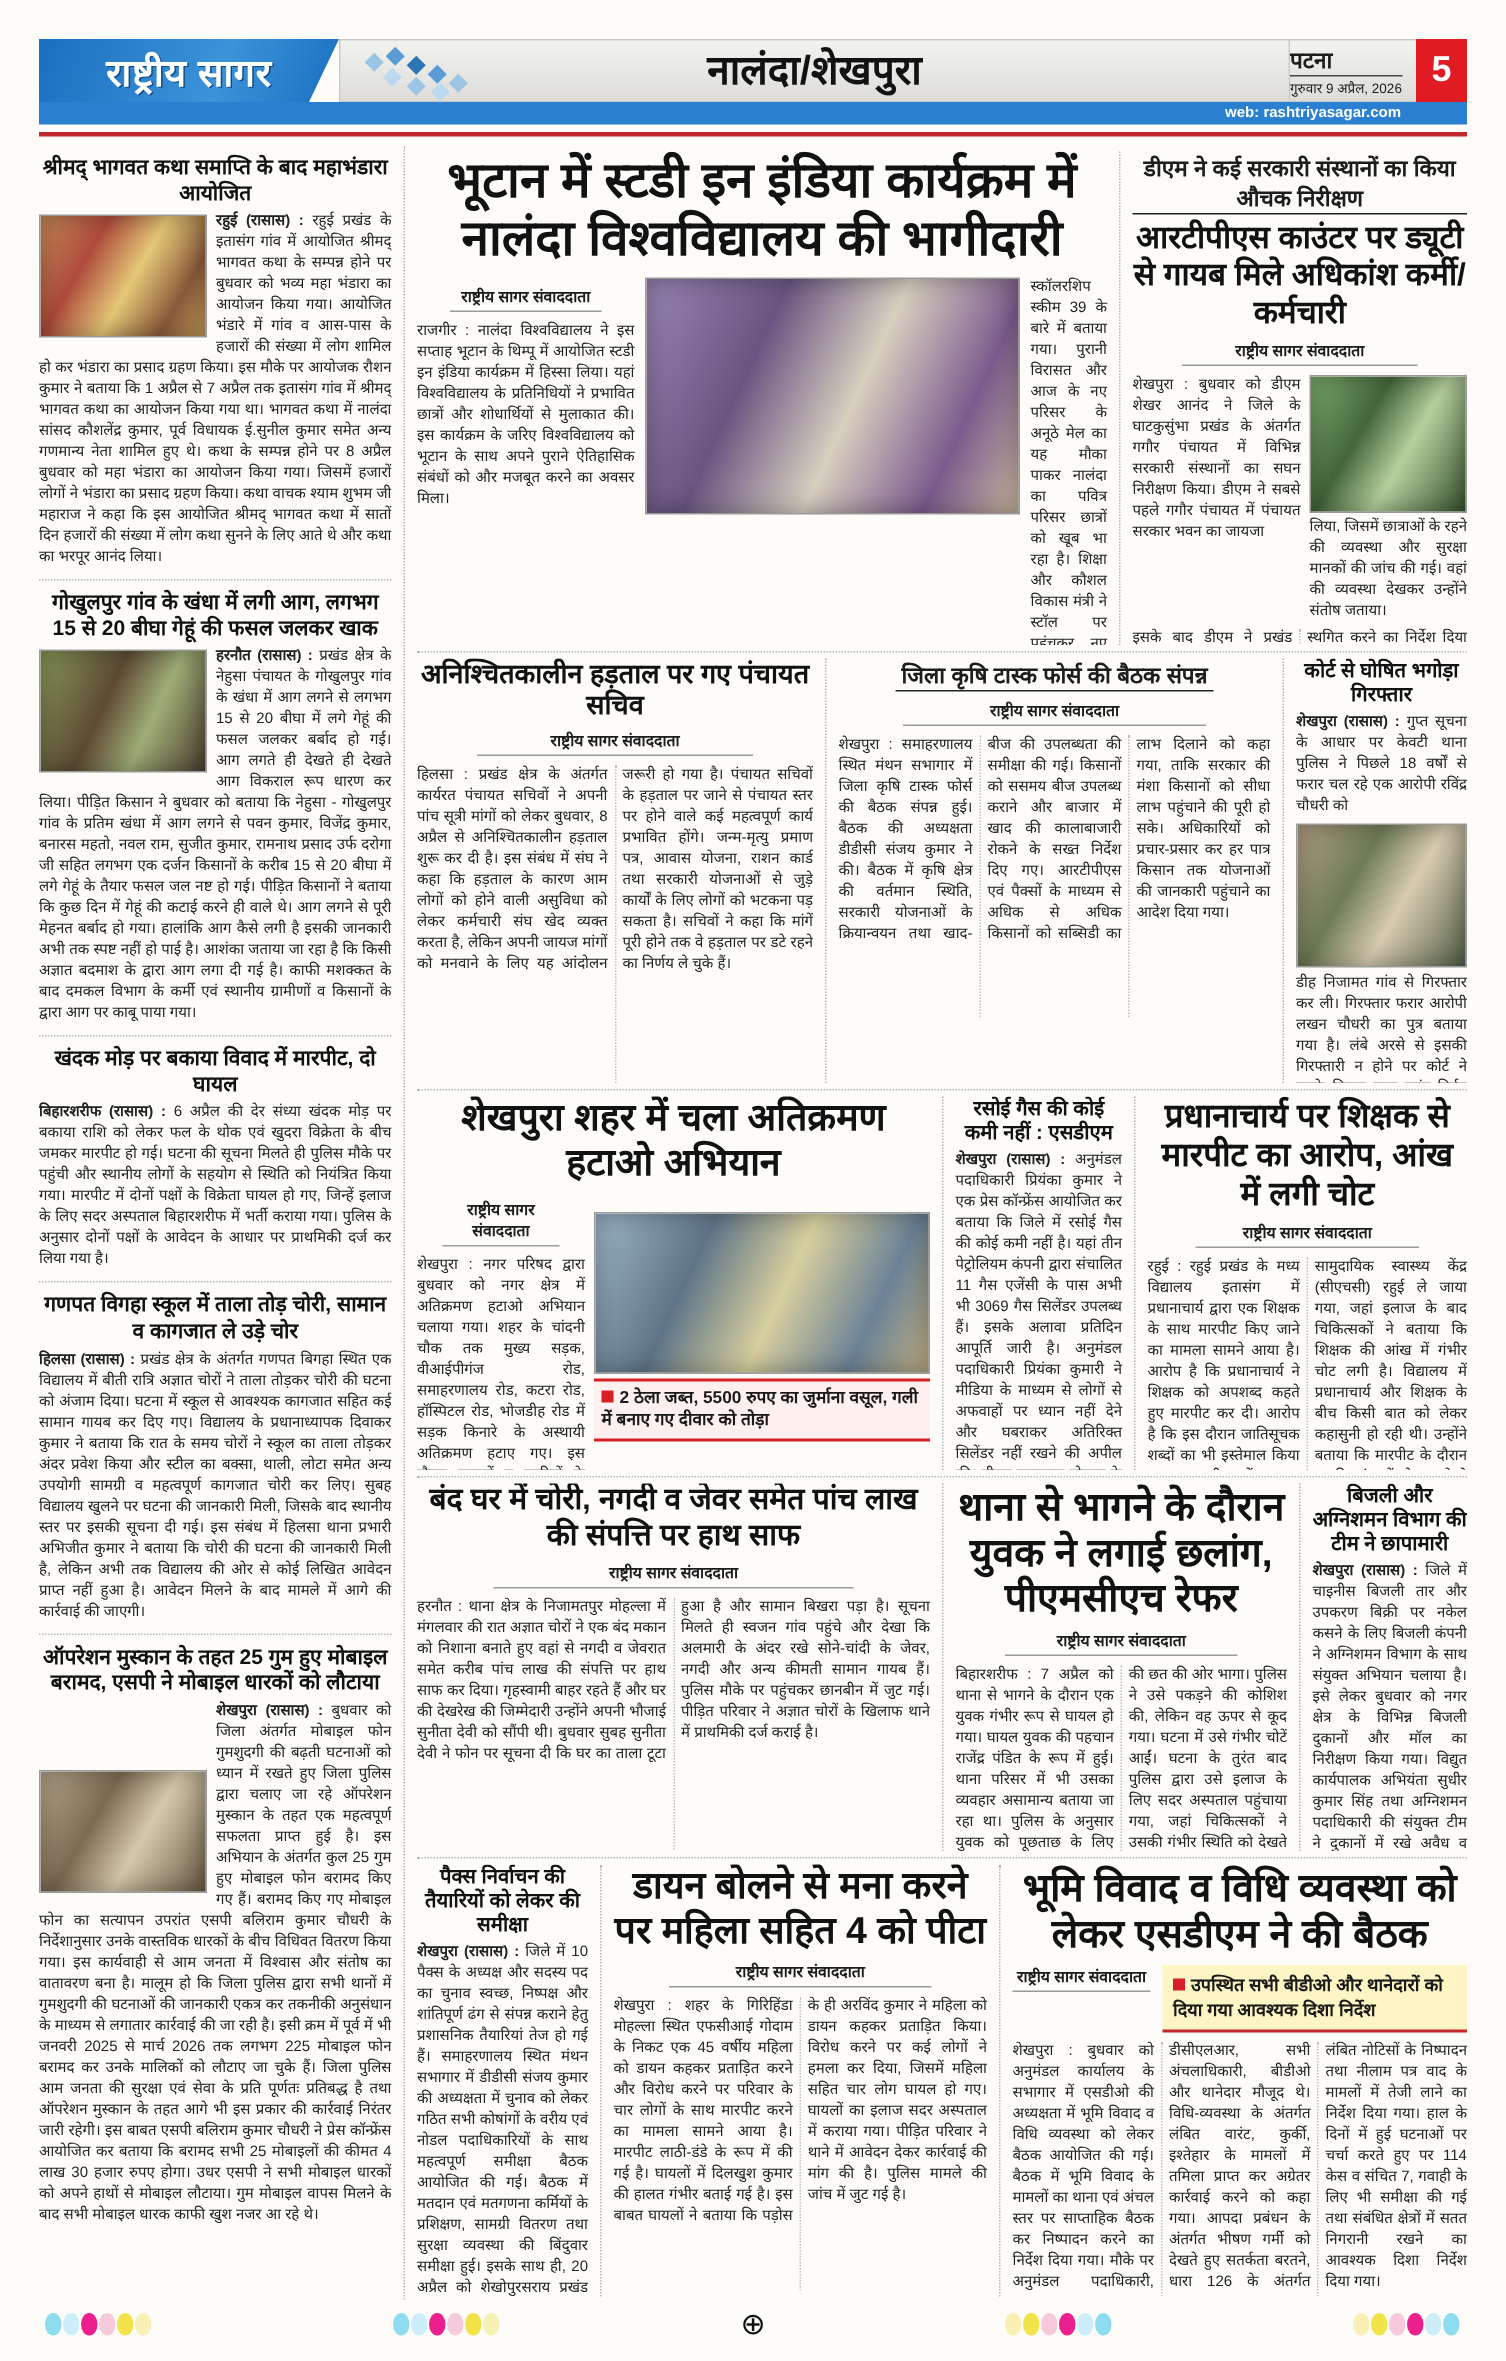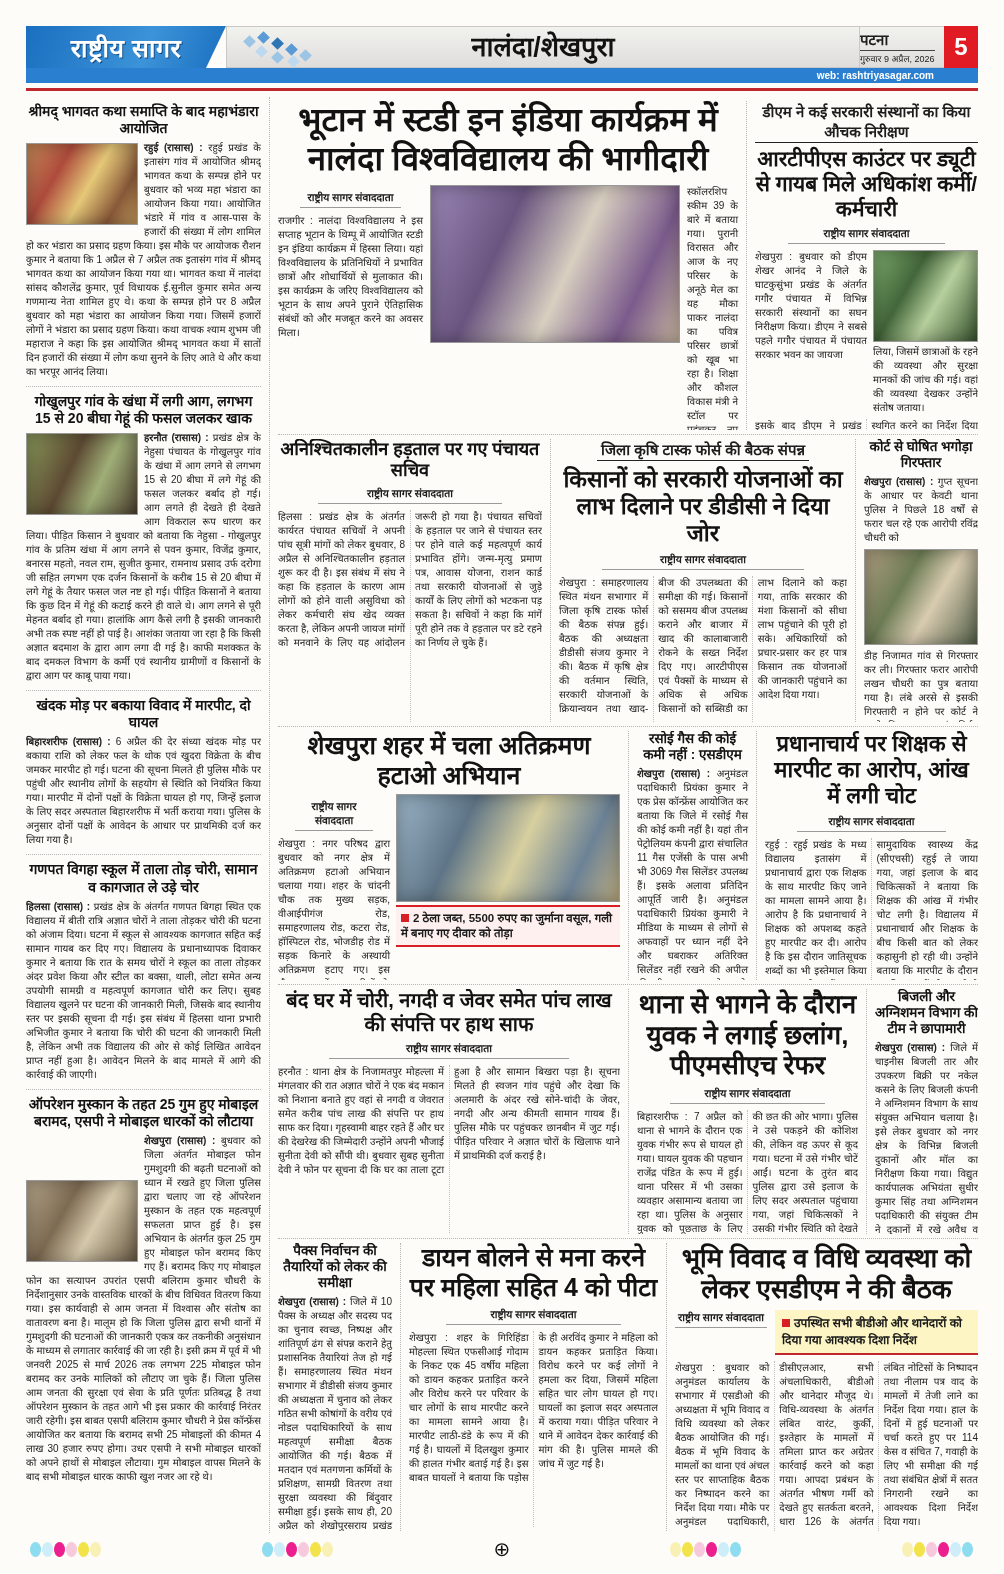--- a/index.html
+++ b/index.html
@@ -193,42 +193,41 @@
 
       <div class="band" style="height:292px;">
         <div class="cell" style="width:272px;">
           <div class="hl hl-b1">अनिश्चितकालीन हड़ताल पर गए पंचायत सचिव</div>
           <div class="byline">राष्ट्रीय सागर संवाददाता</div>
           <div class="body-txt cols2" style="height:220px; overflow:hidden;">हिलसा : प्रखंड क्षेत्र के अंतर्गत कार्यरत पंचायत सचिवों ने अपनी पांच सूत्री मांगों को लेकर बुधवार, 8 अप्रैल से अनिश्चितकालीन हड़ताल शुरू कर दी है। इस संबंध में संघ ने कहा कि हड़ताल के कारण आम लोगों को होने वाली असुविधा को लेकर कर्मचारी संघ खेद व्यक्त करता है, लेकिन अपनी जायज मांगों को मनवाने के लिए यह आंदोलन जरूरी हो गया है। पंचायत सचिवों के हड़ताल पर जाने से पंचायत स्तर पर होने वाले कई महत्वपूर्ण कार्य प्रभावित होंगे। जन्म-मृत्यु प्रमाण पत्र, आवास योजना, राशन कार्ड तथा सरकारी योजनाओं से जुड़े कार्यों के लिए लोगों को भटकना पड़ सकता है। सचिवों ने कहा कि मांगें पूरी होने तक वे हड़ताल पर डटे रहने का निर्णय ले चुके हैं।</div>
         </div>
 
         <div class="cell" style="width:305px;">
           <div class="kicker"><span>जिला कृषि टास्क फोर्स की बैठक संपन्न</span></div>
-          <div class="hl hl-b2" style="margin-top:5px;">किसानों को सरकारी योजनाओं का लाभ दिलाने पर डीडीसी ने दिया जोर</div>
           <div class="byline">राष्ट्रीय सागर संवाददाता</div>
           <div class="body-txt cols3" style="height:188px; overflow:hidden;">शेखपुरा : समाहरणालय स्थित मंथन सभागार में जिला कृषि टास्क फोर्स की बैठक संपन्न हुई। बैठक की अध्यक्षता डीडीसी संजय कुमार ने की। बैठक में कृषि क्षेत्र की वर्तमान स्थिति, सरकारी योजनाओं के क्रियान्वयन तथा खाद-बीज की उपलब्धता की समीक्षा की गई। किसानों को ससमय बीज उपलब्ध कराने और बाजार में खाद की कालाबाजारी रोकने के सख्त निर्देश दिए गए। आरटीपीएस एवं पैक्सों के माध्यम से अधिक से अधिक किसानों को सब्सिडी का लाभ दिलाने को कहा गया, ताकि सरकार की मंशा किसानों को सीधा लाभ पहुंचाने की पूरी हो सके। अधिकारियों को प्रचार-प्रसार कर हर पात्र किसान तक योजनाओं की जानकारी पहुंचाने का आदेश दिया गया।</div>
         </div>
 
         <div class="cell" style="flex:1;">
           <div class="hl hl-sm">कोर्ट से घोषित भगोड़ा गिरफ्तार</div>
           <div class="body-txt" style="margin-top:4px;"><span class="dl">शेखपुरा (रासास) :</span> <span>गुप्त सूचना के आधार पर केवटी थाना पुलिस ने पिछले 18 वर्षों से फरार चल रहे एक आरोपी रविंद्र चौधरी को</span></div>
           <div class="photo ph-police" style="height:96px; margin:4px 0;"></div>
           <div class="body-txt">डीह निजामत गांव से गिरफ्तार कर ली। गिरफ्तार फरार आरोपी लखन चौधरी का पुत्र बताया गया है। लंबे अरसे से इसकी गिरफ्तारी न होने पर कोर्ट ने इसके विरुद्ध लाल वारंट निर्गत करते हुए भगोड़ा घोषित किया था। छापामारी का नेतृत्व केवटी थाना अध्यक्ष त्रिपुरारी कुमार तथा पुलिस सब इंस्पेक्टर विजय कुमार ने संयुक्त रूप में किया।</div>
         </div>
       </div>
 
       <div class="band" style="height:258px;">
         <div class="cell" style="width:350px;">
           <div class="hl hl-c1">शेखपुरा शहर में चला अतिक्रमण हटाओ अभियान</div>
           <div style="display:flex; margin-top:4px;">
             <div style="width:118px; padding-right:6px;">
               <div class="byline">राष्ट्रीय सागर संवाददाता</div>
               <div class="body-txt">शेखपुरा : नगर परिषद द्वारा बुधवार को नगर क्षेत्र में अतिक्रमण हटाओ अभियान चलाया गया। शहर के चांदनी चौक तक मुख्य सड़क, वीआईपीगंज रोड, समाहरणालय रोड, कटरा रोड, हॉस्पिटल रोड, भोजडीह रोड में सड़क किनारे के अस्थायी अतिक्रमण हटाए गए। इस दौरान दुकानों व पटरियों के उपयोग की भी जांच की गई।</div>
             </div>
-            <div style="flex:1;">
+            <div style="flex:1;margin-top:14px;">
               <div class="photo ph-street" style="height:108px;"></div>
               <div class="caption-red"><span class="sq"></span><span>2 ठेला जब्त, 5500 रुपए का जुर्माना वसूल, गली में बनाए गए दीवार को तोड़ा</span></div>
             </div>
           </div>
 
         </div>
 
         <div class="cell" style="width:128px;">
           <div class="hl hl-sm">रसोई गैस की कोई कमी नहीं : एसडीएम</div>
           <div class="body-txt" style="margin-top:4px;"><span class="dl">शेखपुरा (रासास) :</span> <span>अनुमंडल पदाधिकारी प्रियंका कुमार ने एक प्रेस कॉन्फ्रेंस आयोजित कर बताया कि जिले में रसोई गैस की कोई कमी नहीं है। यहां तीन पेट्रोलियम कंपनी द्वारा संचालित 11 गैस एजेंसी के पास अभी भी 3069 गैस सिलेंडर उपलब्ध हैं। इसके अलावा प्रतिदिन आपूर्ति जारी है। अनुमंडल पदाधिकारी प्रियंका कुमारी ने मीडिया के माध्यम से लोगों से अफवाहों पर ध्यान नहीं देने और घबराकर अतिरिक्त सिलेंडर नहीं रखने की अपील की। पीएम उज्ज्वला योजना के तहत भी सिलेंडर की उपलब्धता बनी हुई है। जिले में मांग बढ़ने पर कंपनियों से अतिरिक्त आपूर्ति की व्यवस्था कर ली गई है।</span></div>

